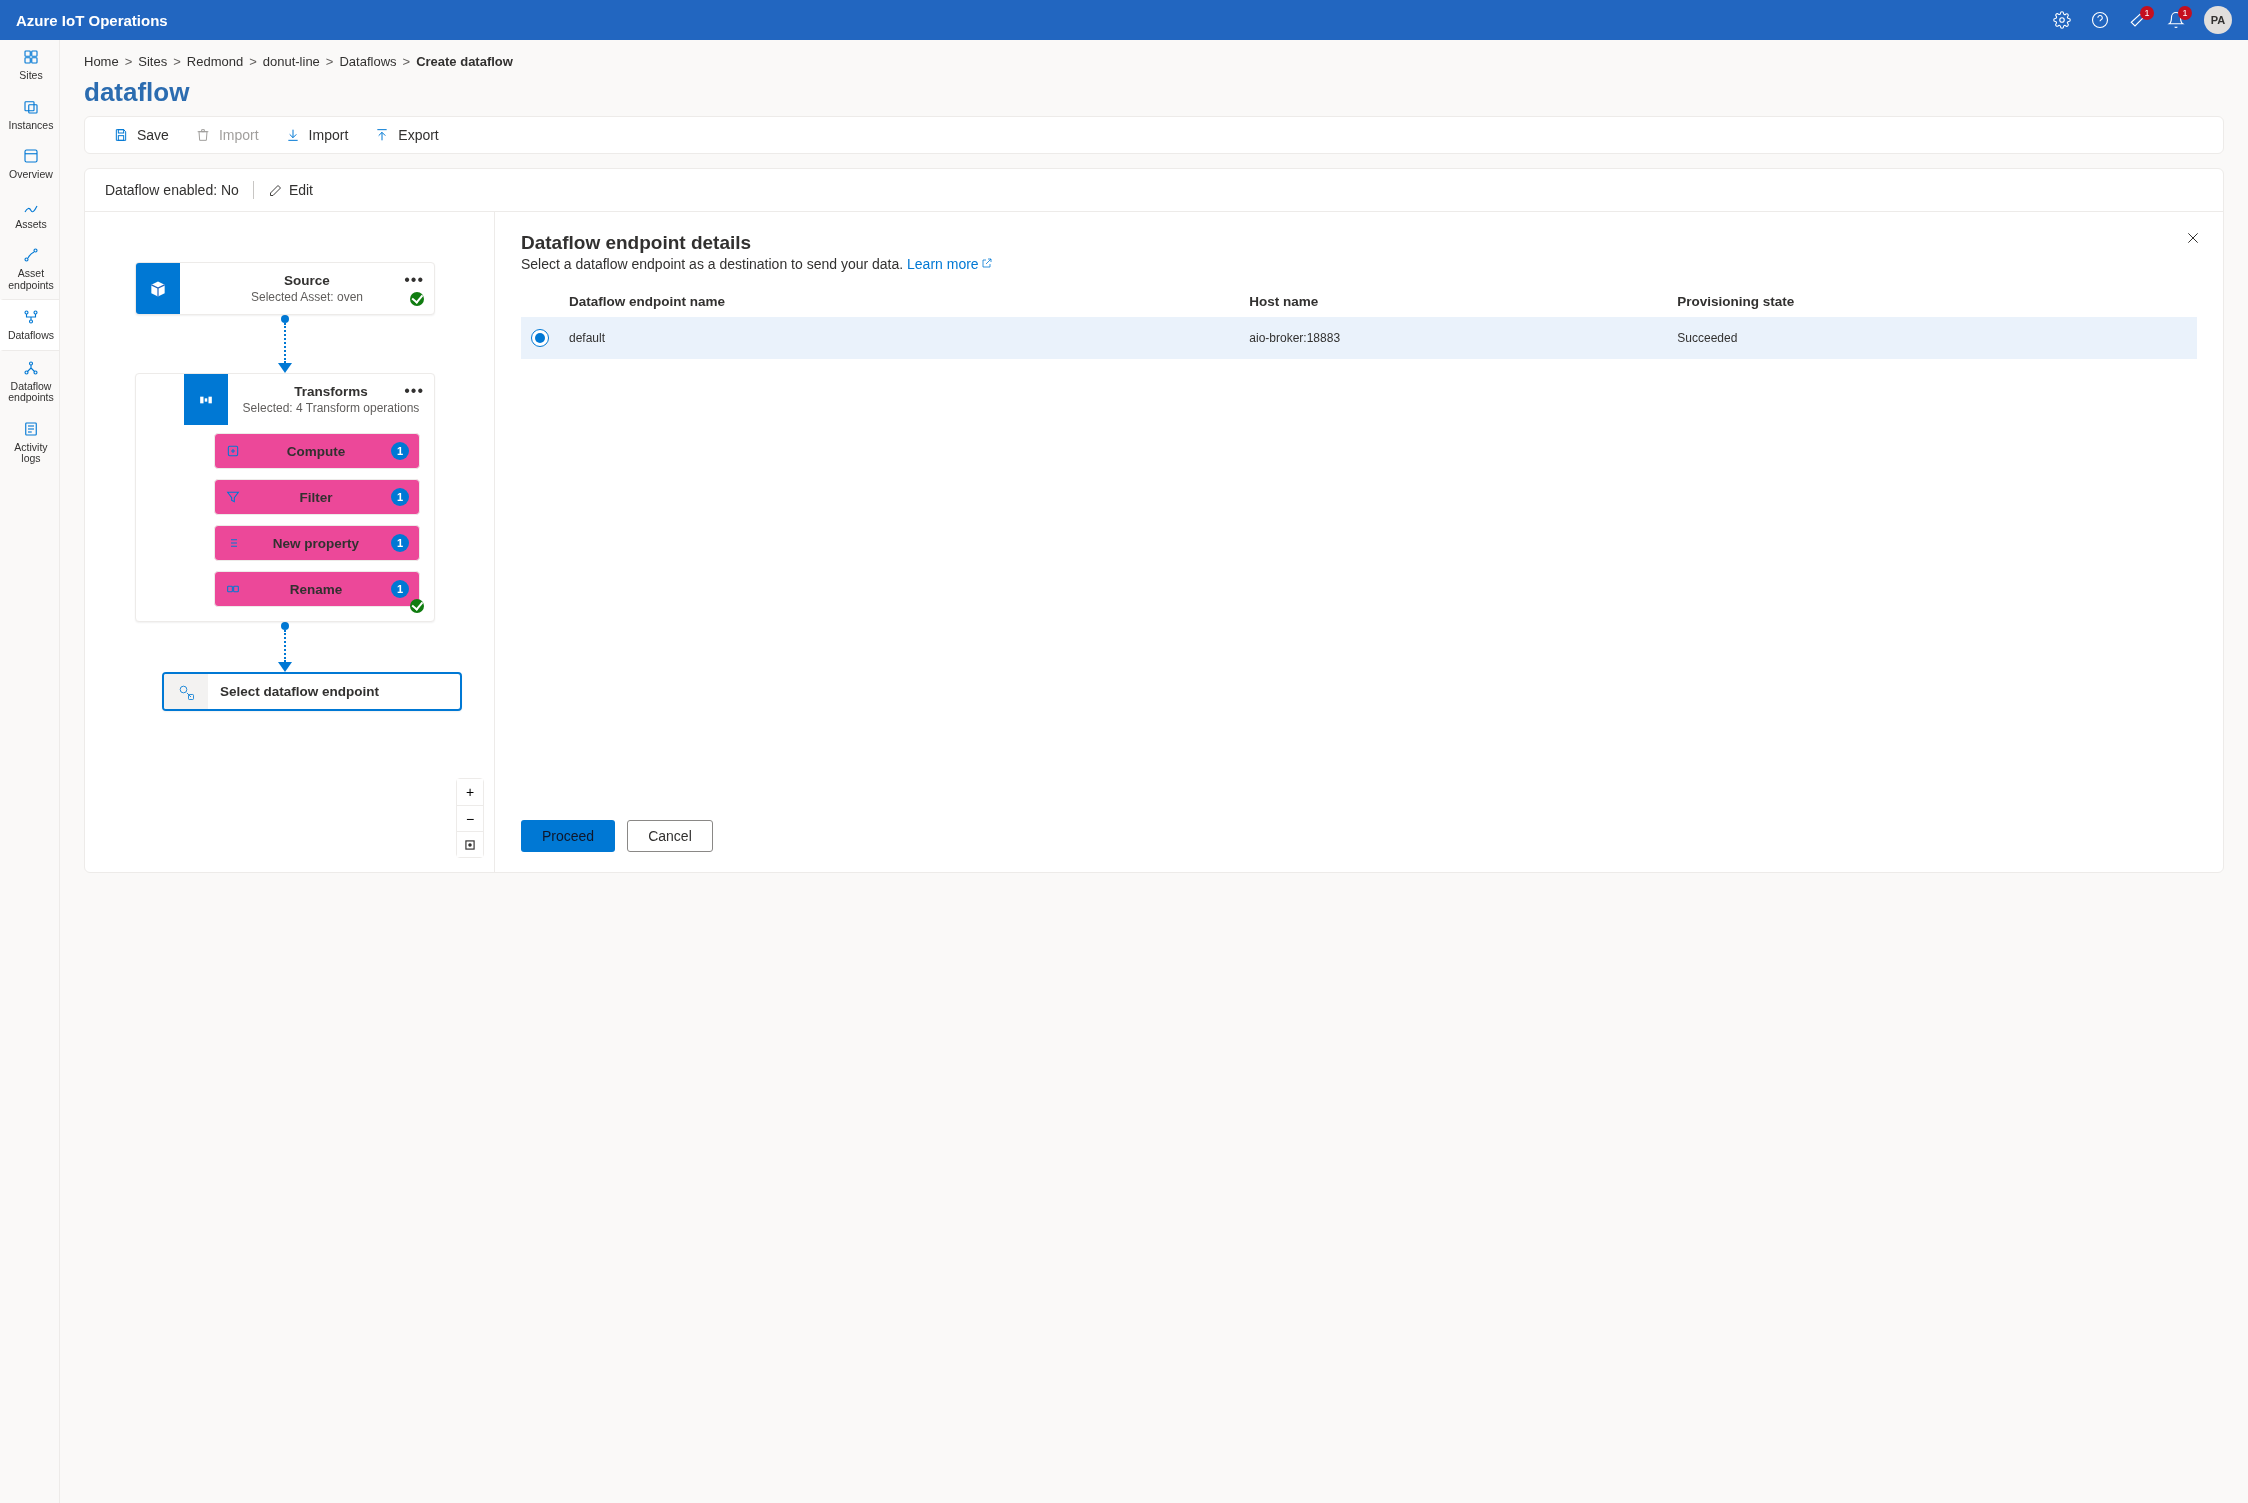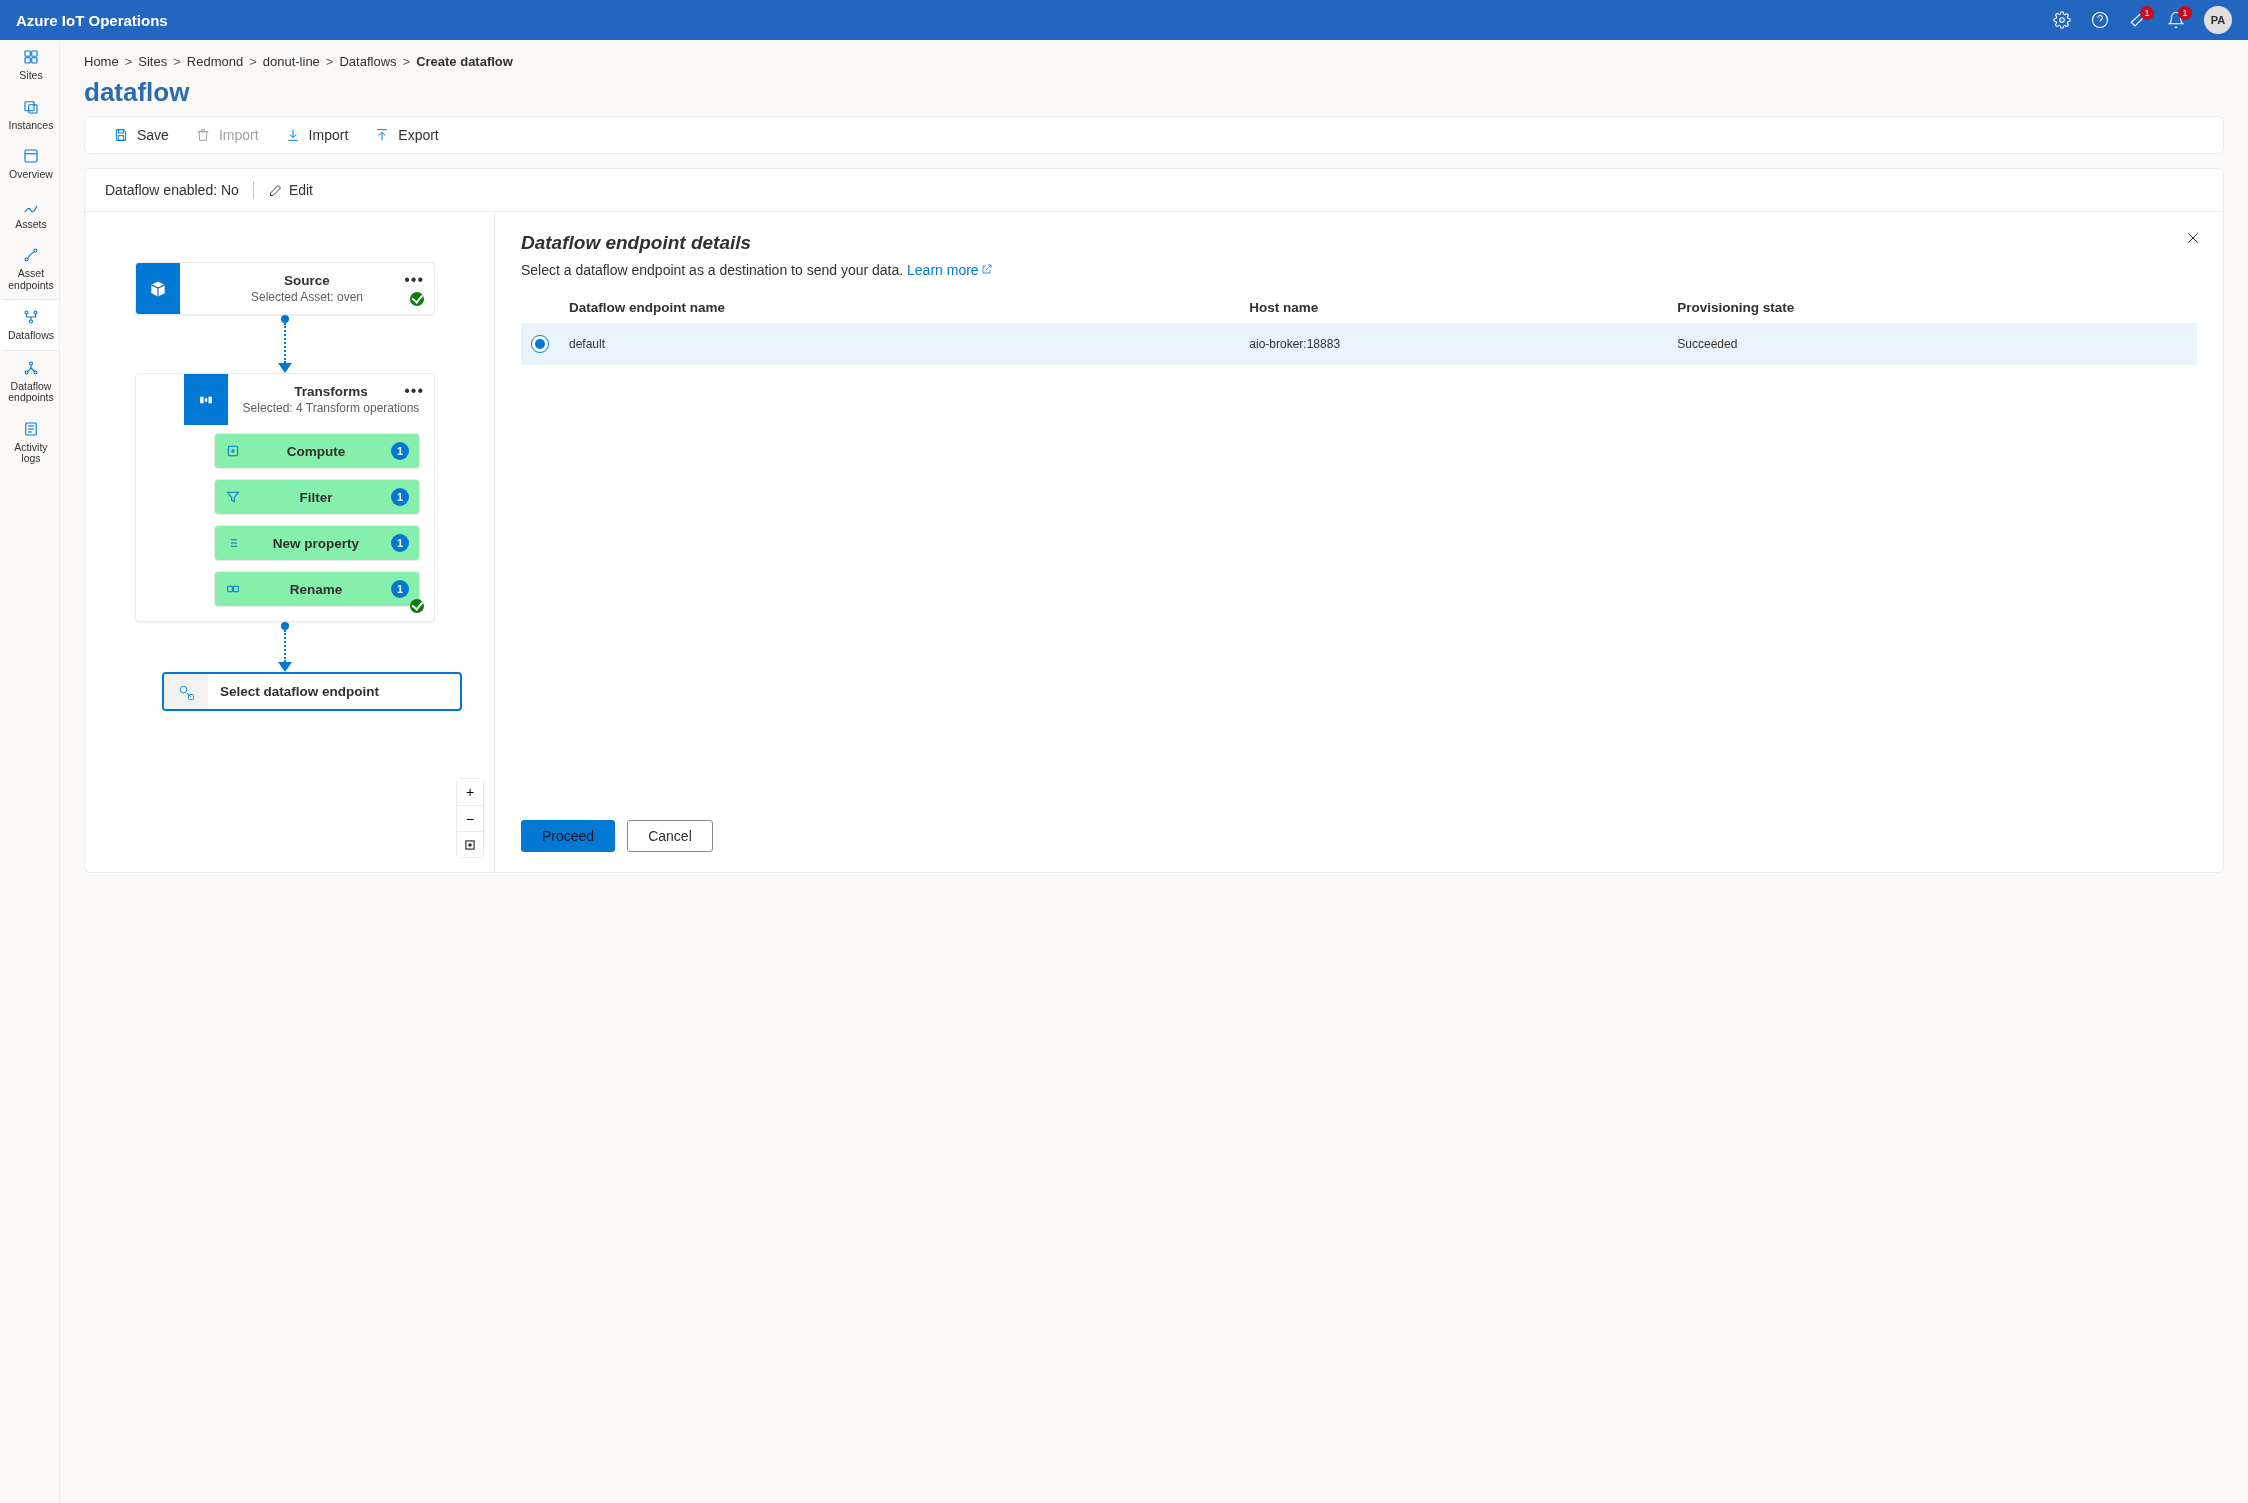--- a/index.html
+++ b/index.html
@@ -94,38 +94,38 @@
   .conn-50 { height:50px; }
   .conn-50 .line { height:30px; }
   .conn-58 { height:58px; }
   .conn-58 .line { height:38px; }
   
   .node.transform { flex-direction:column; padding-bottom:10px; }
   .transform .head { display:flex;margin-left:48px; }
   .transform .children { padding:8px 14px 4px 78px; display:flex; flex-direction:column; gap:10px; }
   .child {
     border:1px solid var(--border); border-radius:4px; padding:8px 10px;
-    display:flex; align-items:center; gap:10px; background:#86efac; cursor:pointer;
+    display:flex; align-items:center; gap:10px; background:#ec4899; cursor:pointer;
   }
   .child svg { width:16px; height:16px; fill:none; stroke:var(--blue); stroke-width:1.6; }
   .child .ct { flex:1; font-size:13.5px; font-weight:600; }
   .child .count { width:18px; height:18px; border-radius:50%; background:var(--blue); color:#fff; font-size:11px; display:flex; align-items:center; justify-content:center; font-weight:600; }
   
   .node.dest { border:2px solid var(--blue); width:300px;margin-left:27px; }
   .node.dest .stripe { background:#f3f2f1; }
   .node.dest .stripe svg { fill:none; stroke:var(--blue); }
   .node.dest .body { display:flex; align-items:center; }
   .node.dest .title { font-weight:600; font-size:13.5px; }
   
   .zoom { position:absolute; right:10px; bottom:14px; display:flex; flex-direction:column; border:1px solid var(--border); border-radius:4px; background:#fff; }
   .zoom button { width:26px; height:26px; border:none; background:#fff; cursor:pointer; font-size:14px; display:flex; align-items:center; justify-content:center; }
   .zoom button + button { border-top:1px solid var(--border); }
   
   .panel { flex:1; padding:20px 26px 20px 26px; display:flex; flex-direction:column; position:relative; }
-  .panel h2 { font-size:19px; font-weight:600; margin-bottom:8px;font-style:italic; }
+  .panel h2 { font-size:19px; font-weight:600; margin-bottom:2px; }
   .panel .close { position:absolute; top:18px; right:22px; cursor:pointer; }
   .panel .close svg { width:16px; height:16px; stroke:#323130; stroke-width:1.5; }
   .panel .desc { font-size:14px; color:#323130; margin-bottom:14px; }
   .panel .desc a { color:var(--blue); text-decoration:none; cursor:pointer; }
   .ext-icon { display:inline-block; width:12px; height:12px; vertical-align:text-top; margin-left:2px; }
   .ext-icon svg { width:12px; height:12px; stroke:var(--blue); fill:none; stroke-width:1.6; }
   
   .tbl { width:100%; border-collapse:collapse; }
   .tbl th { text-align:left; font-weight:600; font-size:13.5px; padding:8px 10px; }
   .tbl td { padding:12px 10px; font-size:12px; }

